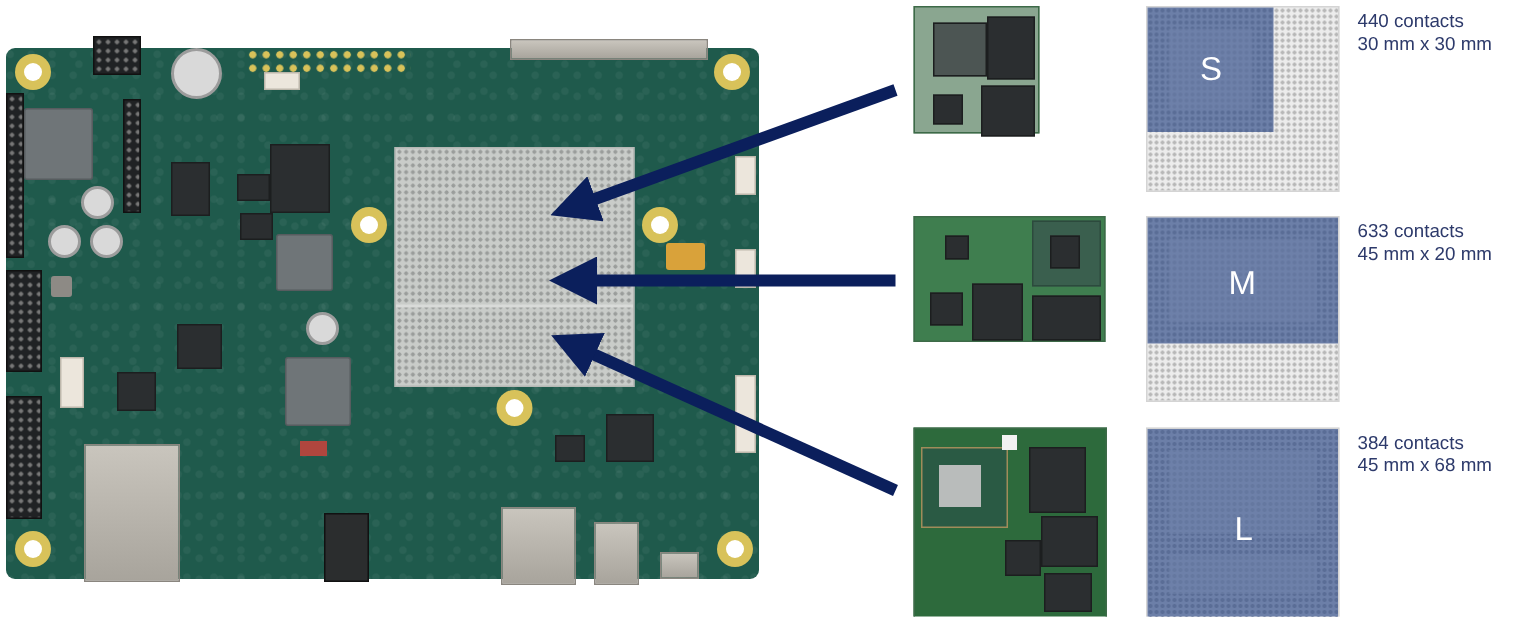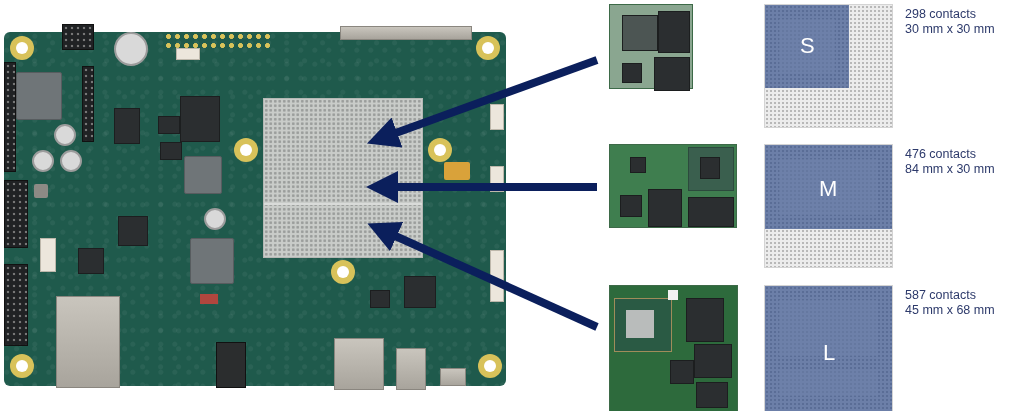--- a/index.html
+++ b/index.html
@@ -142,38 +142,38 @@
   <div class="comp ic-black" style="left:86px;top:96px;width:30px;height:24px"></div>
 </div>
 
 <div class="fp fp-s">
   <div class="fp-fill" style="width:84px;height:83px">
     <div class="fp-inner" style="left:14px;top:14px;width:56px;height:54px;opacity:.55"></div>
     <div class="fp-letter" style="left:35px;top:28px">S</div>
   </div>
 </div>
 <div class="spec" style="top:7px">
-  <div>298 contacts</div>
+  <div>440 contacts</div>
   <div>30 mm x 30 mm</div>
 </div>
 
 <div class="fp fp-m">
   <div class="fp-fill" style="width:127px;height:84px">
     <div class="fp-inner" style="left:14px;top:14px;width:99px;height:56px;opacity:.55"></div>
     <div class="fp-letter" style="left:54px;top:31px">M</div>
   </div>
 </div>
 <div class="spec" style="top:147px">
-  <div>476 contacts</div>
-  <div>84 mm x 30 mm</div>
+  <div>633 contacts</div>
+  <div>45 mm x 20 mm</div>
 </div>
 
 <div class="fp fp-l">
   <div class="fp-fill" style="width:127px;height:126px">
     <div class="fp-inner" style="left:14px;top:14px;width:99px;height:56px;opacity:.55"></div>
     <div class="fp-inner" style="left:14px;top:84px;width:99px;height:26px;opacity:.55"></div>
     <div class="fp-letter" style="left:58px;top:54px">L</div>
   </div>
 </div>
 <div class="spec" style="top:288px">
-  <div>587 contacts</div>
+  <div>384 contacts</div>
   <div>45 mm x 68 mm</div>
 </div>
 
 </body></html>

